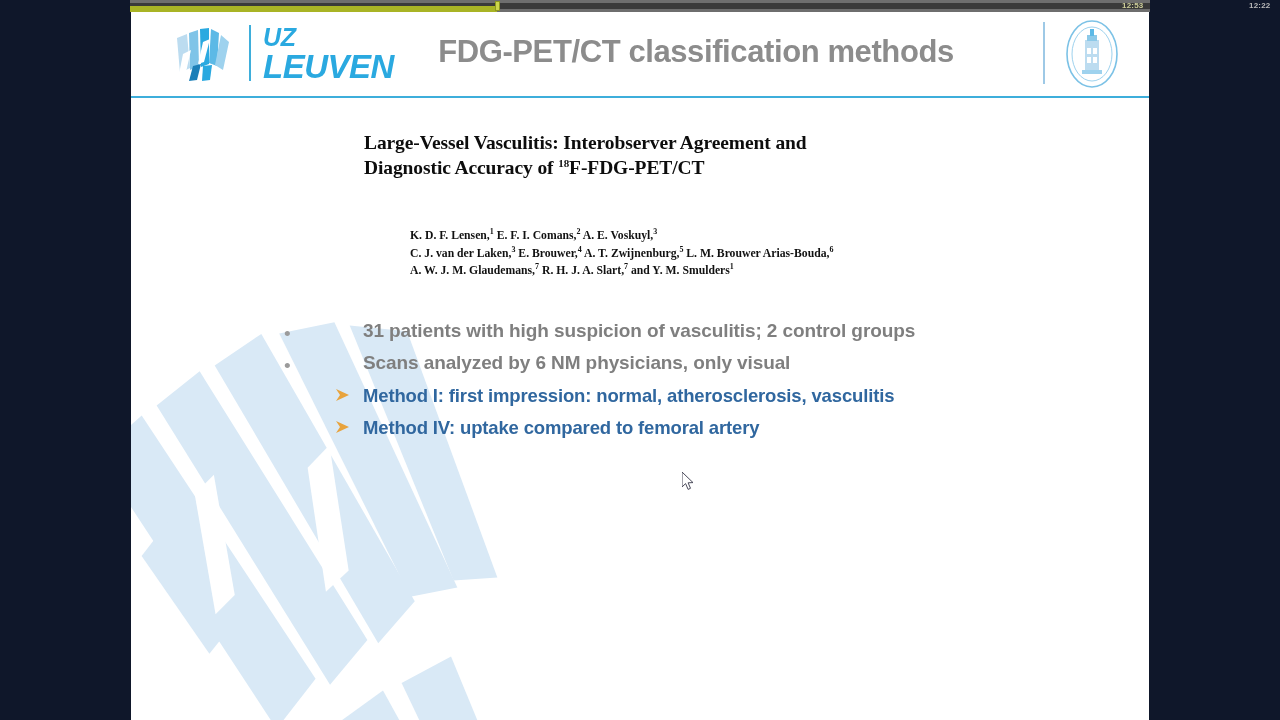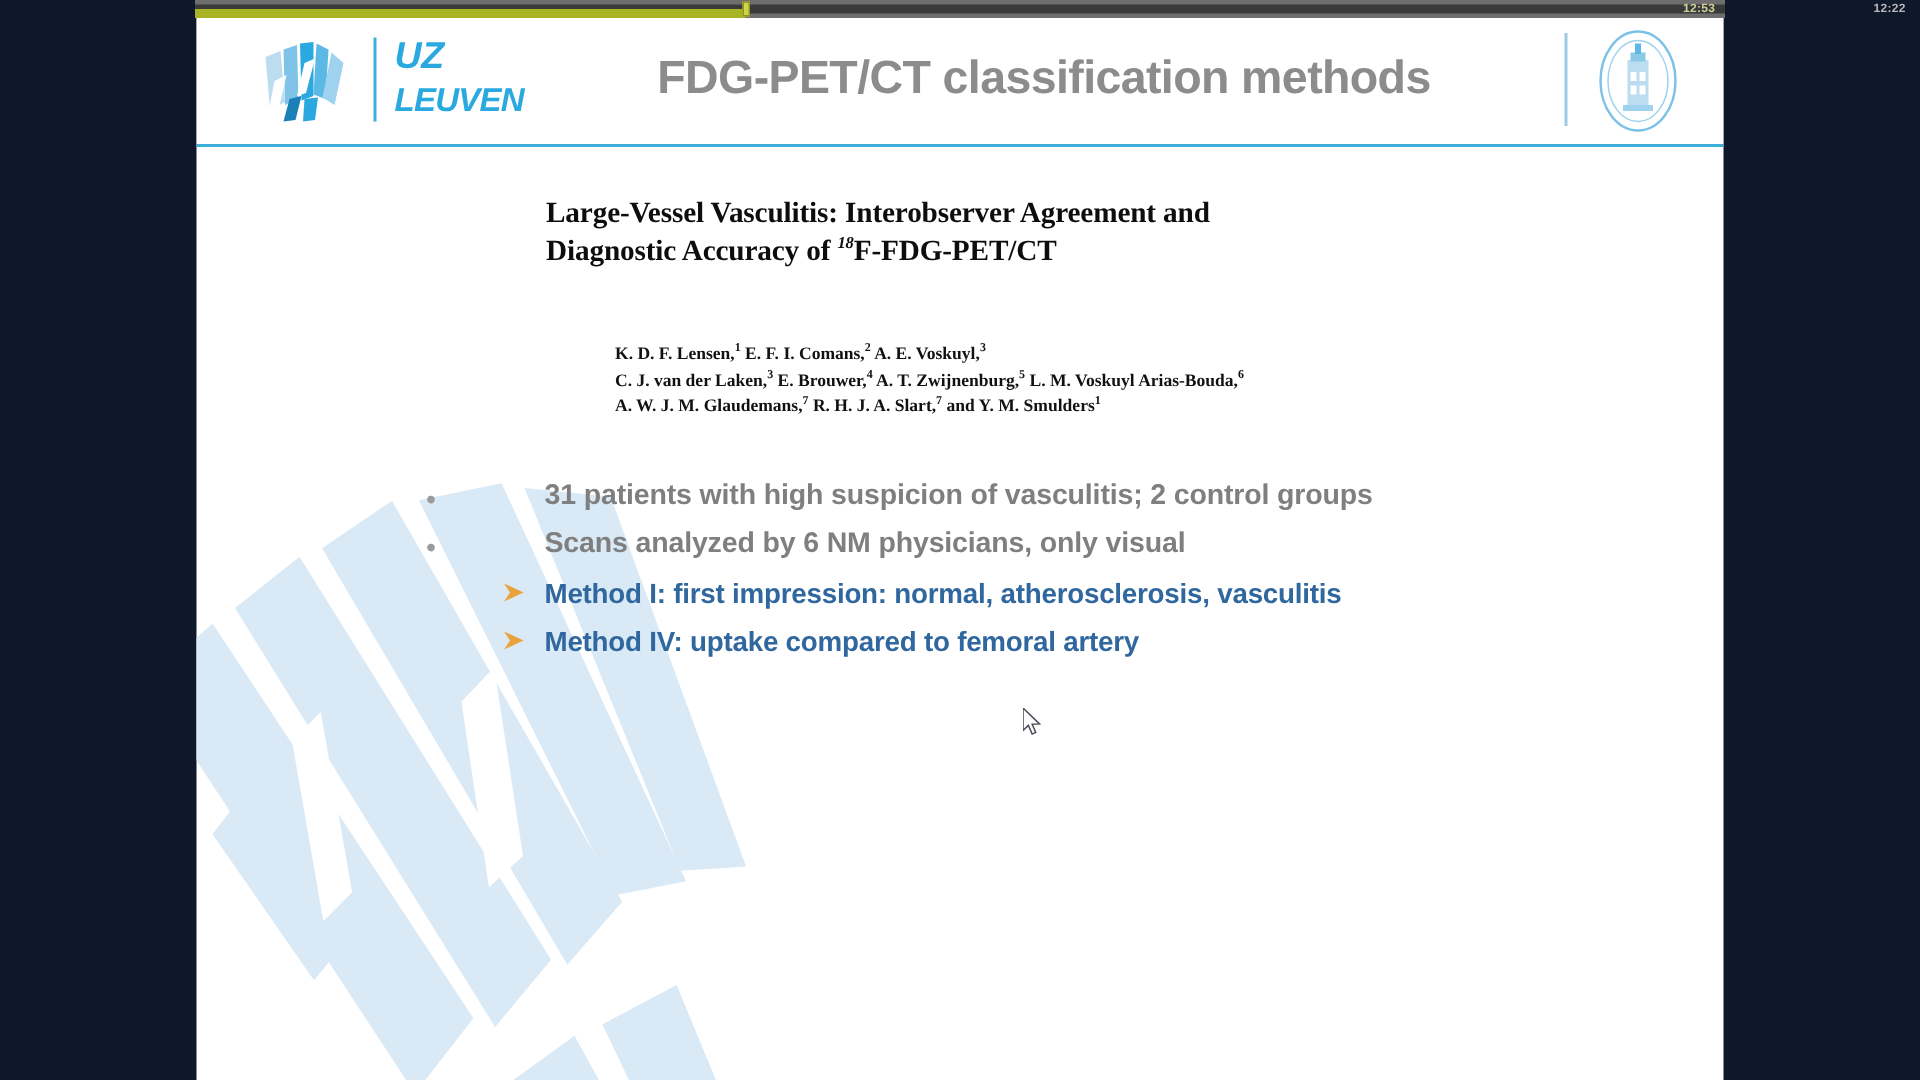--- a/index.html
+++ b/index.html
@@ -66,21 +66,21 @@
   #uz-divider {
     position:absolute; left:76px; top:5px; width:2px; height:56px;
     background:#3eaedb;
   }
   #uz-wordmark {
     position:absolute; left:90px; top:2px;
     font-family:"Liberation Sans", sans-serif;
     font-weight:bold; font-size:25px; line-height:30px;
     color:#2aa9e0; letter-spacing:-0.3px;
   }
-  #uz-wordmark .l2 { font-size:22px; letter-spacing:-0.5px; }
+  #uz-wordmark .l2 { font-size:33px; letter-spacing:-0.5px; }
 
   #slide-title {
     position:absolute; left:250px; top:22px; width:630px;
     text-align:center;
     font-family:"Liberation Sans", sans-serif;
     font-weight:bold; font-size:31px; line-height:36px;
     color:#8c8c8c; letter-spacing:-0.4px;
   }
   #ku-seal-wrap { position:absolute; left:912px; top:6px; width:86px; height:72px; }
   #ku-divider {
@@ -89,21 +89,21 @@
   }
   #ku-seal { position:absolute; left:18px; top:0; width:62px; height:72px; }
 
   
   #paper-title {
     position:absolute; left:233px; top:118px; width:700px;
     font-family:"Liberation Serif", serif;
     font-weight:bold; font-size:19.5px; line-height:25px;
     color:#0d0d0d; letter-spacing:-0.1px;
   }
-  #paper-title sup { font-size:11px; vertical-align:super; line-height:0;font-style:italic; }
+  #paper-title sup { font-size:11px; vertical-align:super; line-height:0; }
 
   #authors {
     position:absolute; left:279px; top:215px; width:700px;
     font-family:"Liberation Serif", serif;
     font-weight:bold; font-size:11.7px; line-height:17.6px;
     color:#111;
   }
   #authors sup { font-size:8px; vertical-align:super; line-height:0; }
 
   #bullets { position:absolute; left:0; top:306px; width:1018px; }
@@ -219,21 +219,21 @@
       <div id="header-rule"></div>
     </div>
 
     <div id="paper-title">
       <div>Large-Vessel Vasculitis: Interobserver Agreement and</div>
       <div><span>Diagnostic Accuracy of </span><sup>18</sup><span>F-FDG-PET/CT</span></div>
     </div>
 
     <div id="authors">
         <div><span>K. D. F. Lensen,</span><sup>1</sup><span> E. F. I. Comans,</span><sup>2</sup><span> A. E. Voskuyl,</span><sup>3</sup></div>
-        <div><span>C. J. van der Laken,</span><sup>3</sup><span> E. Brouwer,</span><sup>4</sup><span> A. T. Zwijnenburg,</span><sup>5</sup><span> L. M. Voskuyl Arias-Bouda,</span><sup>6</sup></div>
+        <div><span>C. J. van der Laken,</span><sup>3</sup><span> E. Brouwer,</span><sup>4</sup><span> A. T. Zwijnenburg,</span><sup>5</sup><span> L. M. Brouwer Arias-Bouda,</span><sup>6</sup></div>
         <div><span>A. W. J. M. Glaudemans,</span><sup>7</sup><span> R. H. J. A. Slart,</span><sup>7</sup><span> and Y. M. Smulders</span><sup>1</sup></div>
       </div>
 
     <div id="bullets">
         <div class="bullet-row">
           <span class="bullet-dot">•</span>
           <span class="bullet-text">31 patients with high suspicion of vasculitis; 2 control groups</span>
         </div>
         <div class="bullet-row">
           <span class="bullet-dot">•</span>

